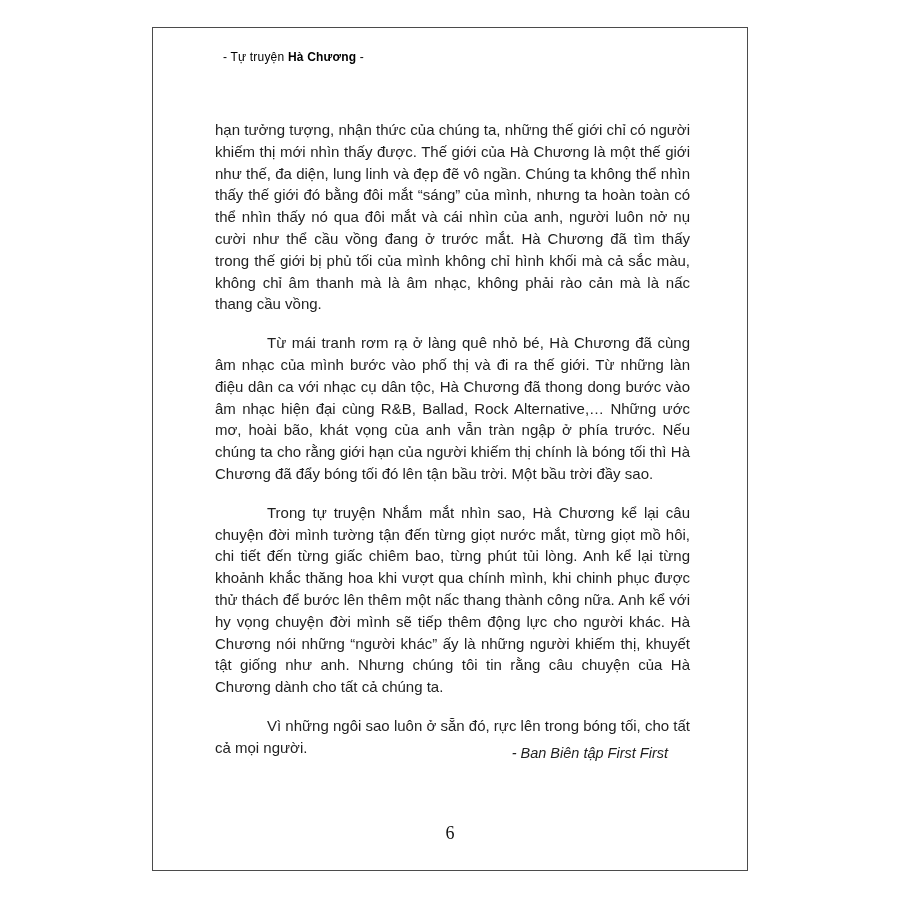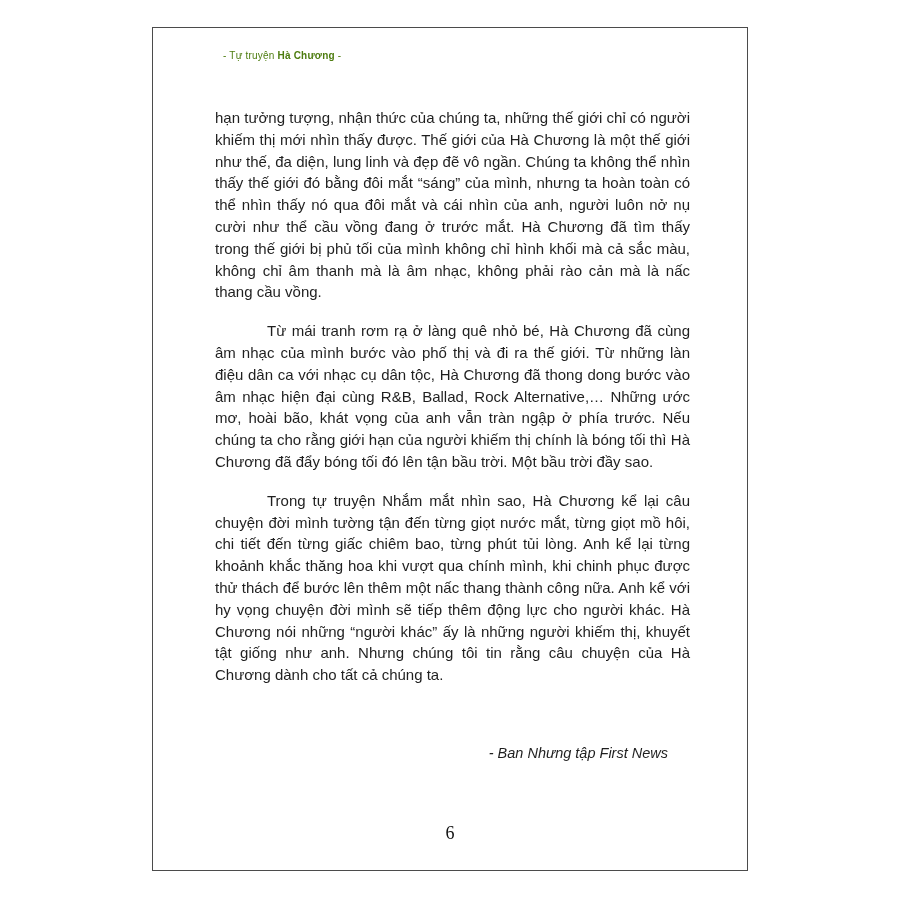--- a/index.html
+++ b/index.html
@@ -22,23 +22,23 @@
     width: 596px;
     height: 844px;
     border: 1.5px solid #4b4b4b;
     box-sizing: border-box;
     background: #ffffff;
   }
   .running-header {
     position: absolute;
     top: 22px;
     left: 70px;
-    font-size: 10px;
+    font-size: 12px;
     letter-spacing: 0.2px;
-    color: #4d7c0f;
+    color: #000000;
     white-space: nowrap;
   }
   .running-header .author-bold {
     font-weight: bold;
   }
   .body-text {
     position: absolute;
     top: 79px;
     left: 62px;
     right: 57px;
@@ -46,20 +46,21 @@
     line-height: 21.8px;
     text-align: justify;
     color: #1f1f1f;
   }
   .body-text p {
     margin: 0 0 17px 0;
     text-indent: 52px;
   }
   .body-text p.continuation {
     text-indent: 0;
+    margin-top: 12px;
   }
   .book-title-italic {
   }
   .signature {
     position: absolute;
     left: 62px;
     right: 79px;
     top: 717px;
     text-align: right;
     font-style: italic;
@@ -83,19 +84,20 @@
 <div class="page-frame">
 
   <div class="running-header">
     <span>- Tự truyện </span><span class="author-bold">Hà Chương</span><span> -</span>
   </div>
 
   <div class="body-text">
     <p class="continuation"><span>hạn tưởng tượng, nhận thức của chúng ta, những thế giới chỉ có người khiếm thị mới nhìn thấy được. Thế giới của Hà Chương là một thế giới như thế, đa diện, lung linh và đẹp đẽ vô ngần. Chúng ta không thể nhìn thấy thế giới đó bằng đôi mắt “sáng” của mình, nhưng ta hoàn toàn có thể nhìn thấy nó qua đôi mắt và cái nhìn của anh, người luôn nở nụ cười như thể cầu vồng đang ở trước mắt. Hà Chương đã tìm thấy trong thế giới bị phủ tối của mình không chỉ hình khối mà cả sắc màu, không chỉ âm thanh mà là âm nhạc, không phải rào cản mà là nấc thang cầu vồng.</span></p>
     <p><span>Từ mái tranh rơm rạ ở làng quê nhỏ bé, Hà Chương đã cùng âm nhạc của mình bước vào phố thị và đi ra thế giới. Từ những làn điệu dân ca với nhạc cụ dân tộc, Hà Chương đã thong dong bước vào âm nhạc hiện đại cùng R&amp;B, Ballad, Rock Alternative,… Những ước mơ, hoài bão, khát vọng của anh vẫn tràn ngập ở phía trước. Nếu chúng ta cho rằng giới hạn của người khiếm thị chính là bóng tối thì Hà Chương đã đẩy bóng tối đó lên tận bầu trời. Một bầu trời đầy sao.</span></p>
     <p><span>Trong tự truyện </span><span class="book-title-italic">Nhắm mắt nhìn sao</span><span>, Hà Chương kể lại câu chuyện đời mình tường tận đến từng giọt nước mắt, từng giọt mồ hôi, chi tiết đến từng giấc chiêm bao, từng phút tủi lòng. Anh kể lại từng khoảnh khắc thăng hoa khi vượt qua chính mình, khi chinh phục được thử thách để bước lên thêm một nấc thang thành công nữa. Anh kể với hy vọng chuyện đời mình sẽ tiếp thêm động lực cho người khác. Hà Chương nói những “người khác” ấy là những người khiếm thị, khuyết tật giống như anh. Nhưng chúng tôi tin rằng câu chuyện của Hà Chương dành cho tất cả chúng ta.</span></p>
+    <p><span>Vì những ngôi sao luôn ở sẵn đó, rực lên trong bóng tối, cho tất cả mọi người.</span></p>
   </div>
 
-  <div class="signature">- Ban Nhưng tập First News</div>
+  <div class="signature">- Ban Biên tập First First</div>
 
   <div class="page-number">6</div>
 
 </div>
 
 </body></html>

